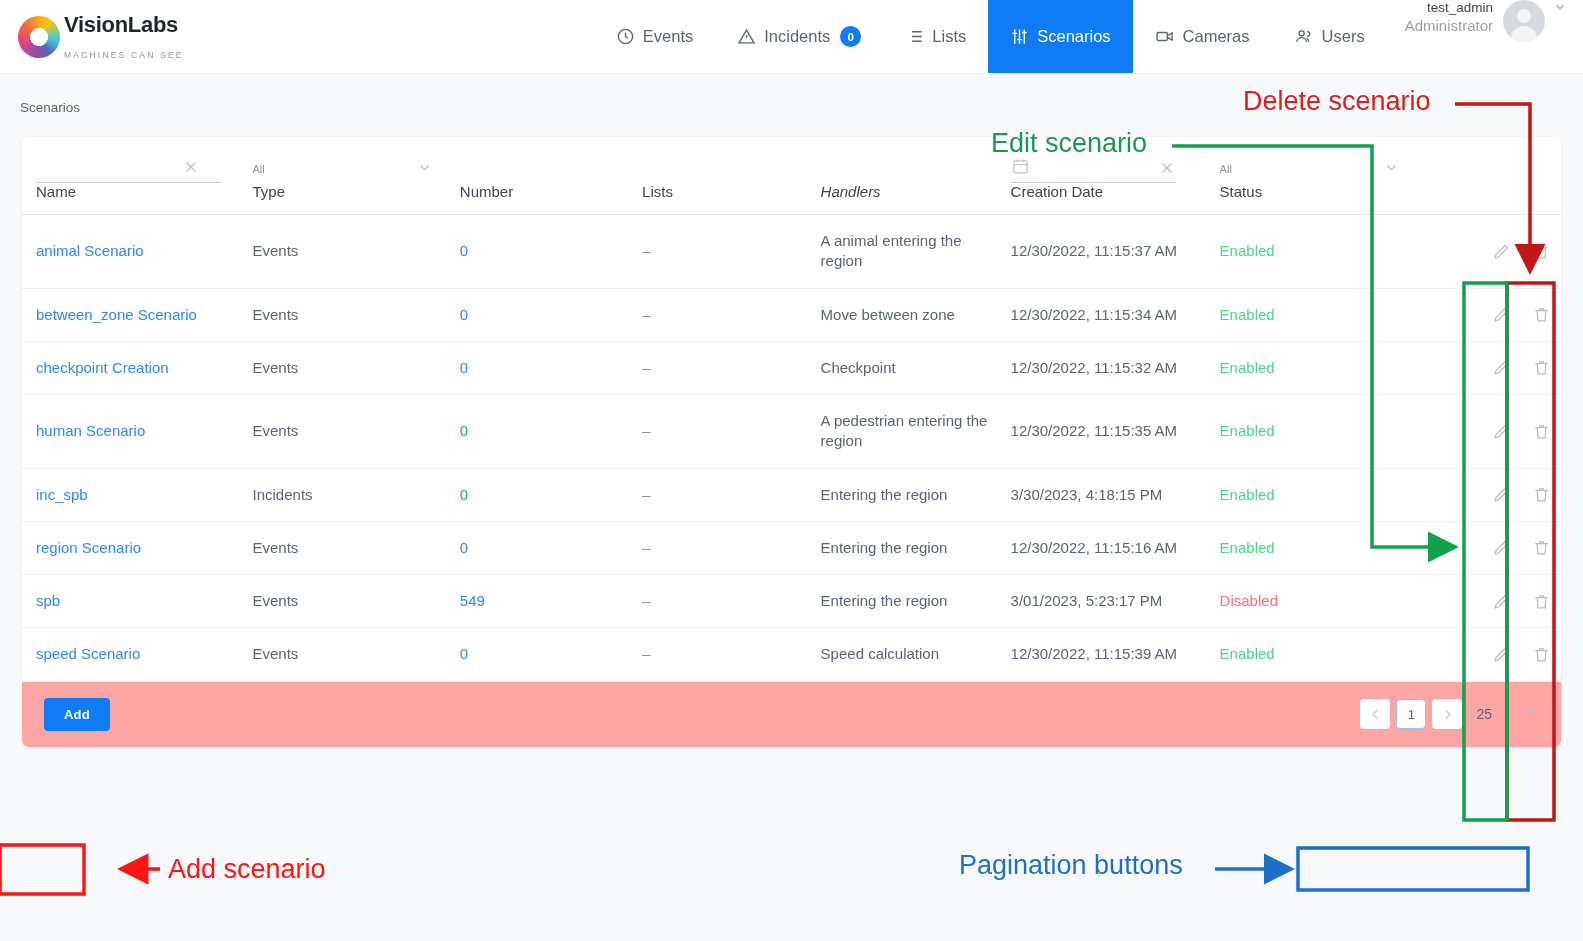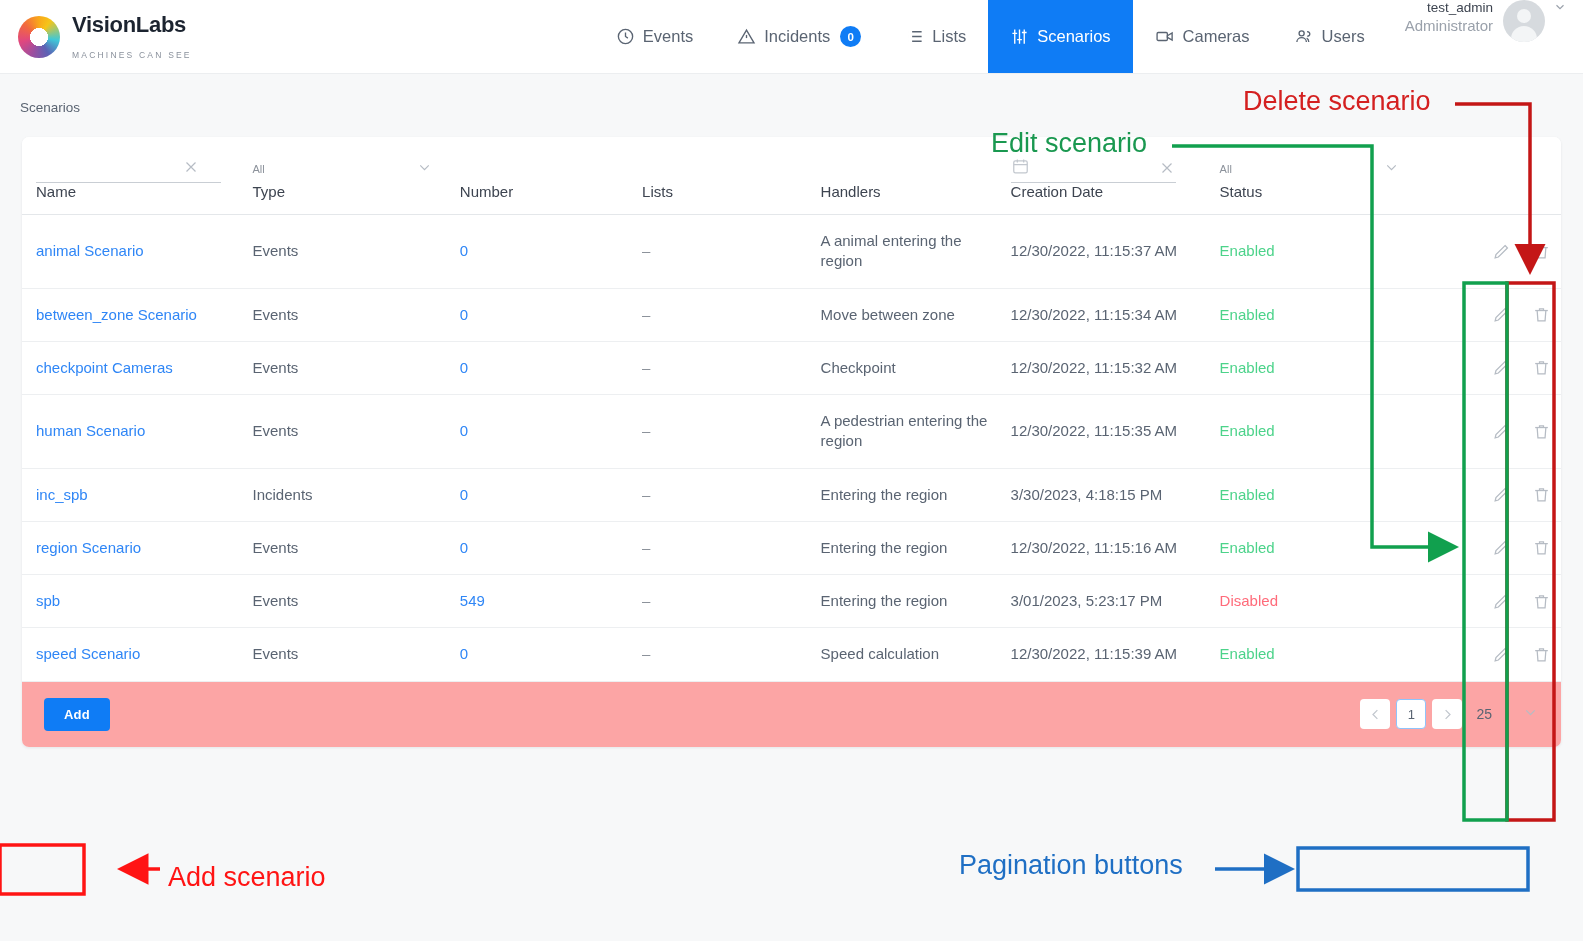--- a/index.html
+++ b/index.html
@@ -19,21 +19,21 @@
     background: #ffffff;
     display: flex;
     align-items: stretch;
     border-bottom: 1px solid #eceef0;
     position: relative;
     z-index: 5;
   }
   .brand {
     display: flex; align-items: center;
     padding-left: 18px;
-    gap: 12px;
+    gap: 4px;
     flex: 0 0 auto;
   }
   .logo-mark {
     width: 42px; height: 42px; border-radius: 50%;
     background:
       radial-gradient(circle at 50% 50%, #ffffff 0 30%, transparent 31%),
       conic-gradient(from 200deg,
         #9b4fa0 0deg,
         #e0477f 55deg,
         #f2683f 110deg,
@@ -182,21 +182,21 @@
     width: 44px; padding:0 !important; text-align:center;
     border-top:1px solid #edeff1;
   }
   .act-btn {
     display:flex; align-items:center; justify-content:center;
     height: 100%; color:#b6bcc4; cursor:pointer;
   }
 
   
   .c-name{width:220px;} .c-type{width:210px;} .c-num{width:205px;}
-  .c-lists{width:205px;} .c-hand{width:210px;} .c-date{width:215px;}
+  .c-lists{width:205px;} .c-hand{width:210px;font-style:italic;} .c-date{width:215px;}
   .c-stat{width:170px;} .c-pad{width:95px;}
 
   
   .footer {
     display:flex; align-items:center;
     padding: 16px 22px;
     border-top: 1px solid #edeff1;
     background:#fca5a5;
   }
   .btn-add {
@@ -220,21 +220,21 @@
 
   
   .anno { position:absolute; left:0; top:0; width:1583px; height:941px;
           pointer-events:none; z-index: 50; }
   .anno-label {
     position:absolute; font-family:"Liberation Sans", sans-serif;
     font-size: 27px; white-space:nowrap;
   }
   .lbl-delete { color:#d42020; left:1243px; top:86px; }
   .lbl-edit   { color:#1a9850; left:991px;  top:128px; }
-  .lbl-add    { color:#ff1414; left:168px;  top:854px;margin-top:8px; }
+  .lbl-add    { color:#ff1414; left:168px;  top:854px; }
   .lbl-pag    { color:#1f6fc4; left:959px;  top:850px; }
 </style>
 </head>
 <body>
 
 <div class="header">
 
   <div class="brand">
     <div class="logo-mark"></div>
     <div class="brand-text">
@@ -475,21 +475,21 @@
             <div class="act-btn">
               <svg width="19" height="19" viewBox="0 0 24 24" fill="none" stroke="currentColor" stroke-width="1.6">
                 <path d="M4 7h16"></path>
                 <path d="M9.5 7V5h5v2"></path>
                 <path d="M6.5 7l1 13h9l1-13"></path>
               </svg>
             </div>
           </td>
         </tr>
         <tr>
-          <td class="link">checkpoint Cameras</td>
+          <td class="link">checkpoint Creation</td>
           <td>Events</td>
           <td class="link">0</td>
           <td class="dash">–</td>
           <td>Checkpoint</td>
           <td>12/30/2022, 11:15:32 AM</td>
           <td class="st-enabled">Enabled</td>
           <td></td>
           <td class="act-cell">
             <div class="act-btn">
               <svg width="19" height="19" viewBox="0 0 24 24" fill="none" stroke="currentColor" stroke-width="1.6">

